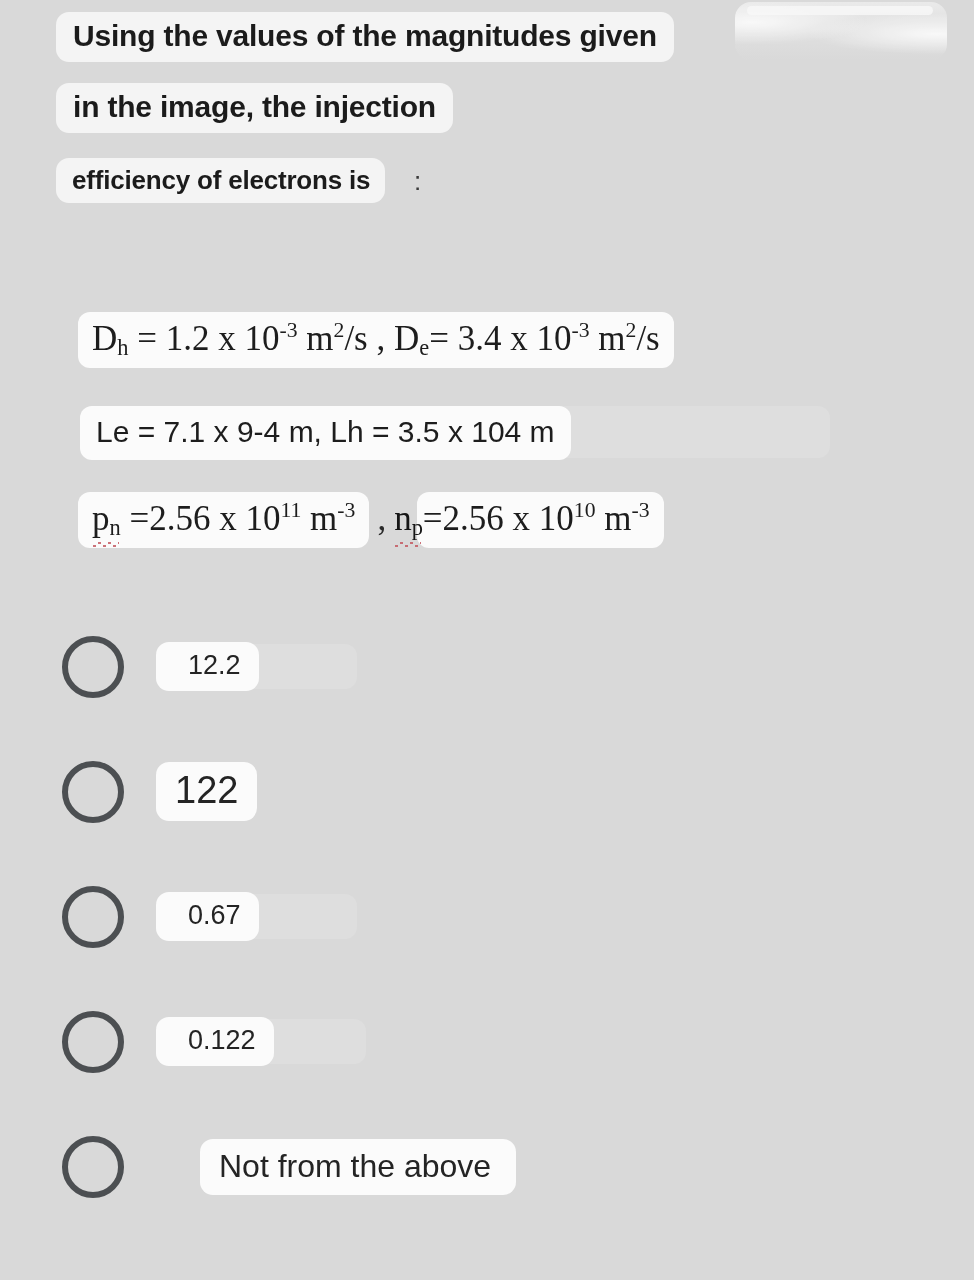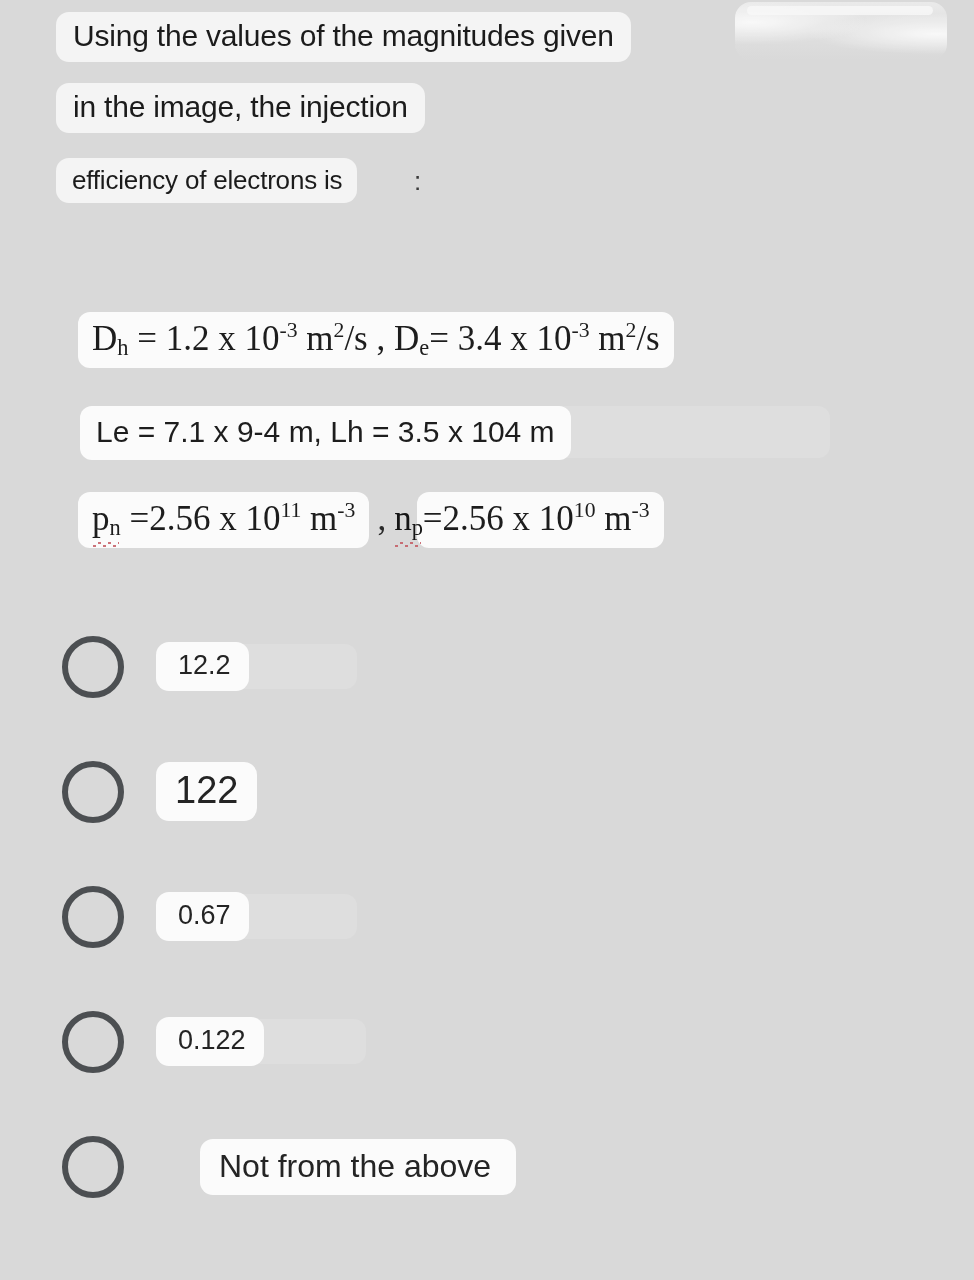--- a/index.html
+++ b/index.html
@@ -40,21 +40,21 @@
 
   
   .question { position: absolute; left: 0; top: 0; width: 974px; }
 
   .q-line {
     position: absolute;
     left: 56px;
     background: #f4f4f4;
     border-radius: 13px;
     font-size: 30px;
-    font-weight: 400;
+    font-weight: 700;
     letter-spacing: -0.2px;
     color: #1b1b1b;
     padding: 9px 17px 11px 17px;
     line-height: 1.0;
   }
   .q1 { top: 12px; }
   .q2 { top: 83px; }
   .q3 { top: 158px; font-size: 26px; padding: 9px 15px 10px 16px; }
 
   
@@ -174,21 +174,21 @@
   }
 
   .opt-label {
     position: relative;
     z-index: 2;
     display: inline-block;
     background: #fbfbfb;
     border-radius: 13px;
     color: #242424;
     font-weight: 500;
-    padding: 10px 18px 12px 22px;
+    padding: 10px 18px 12px 32px;
     line-height: 1;
     white-space: nowrap;
   }
   .sz-sm  { font-size: 27px; }
   .sz-lg  { font-size: 38px; padding: 9px 19px 12px 19px; text-align: center; }
   .sz-md  { font-size: 32px; padding: 11px 25px 13px 19px; margin-left: 44px; }
 </style>
 </head>
 <body>
 

